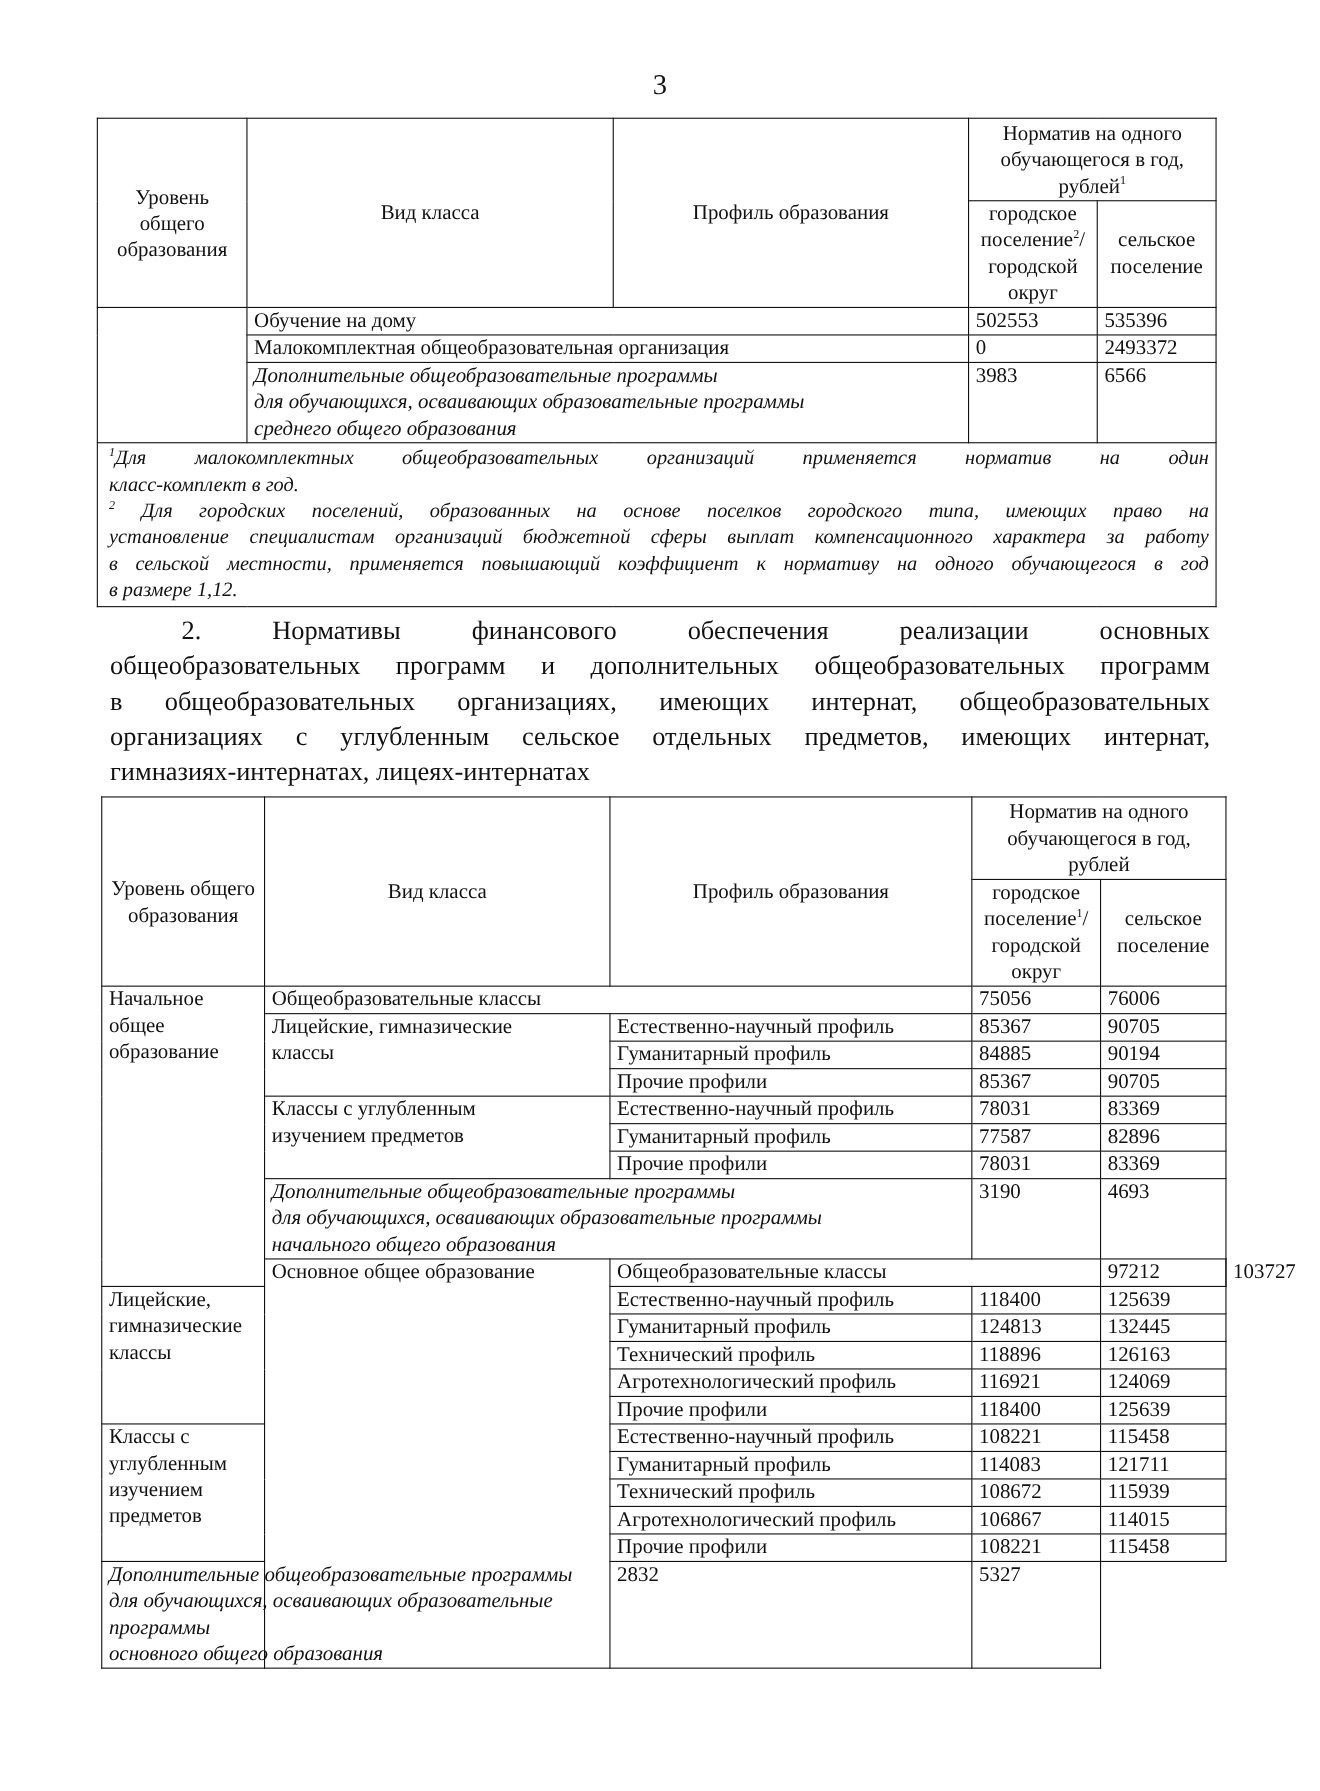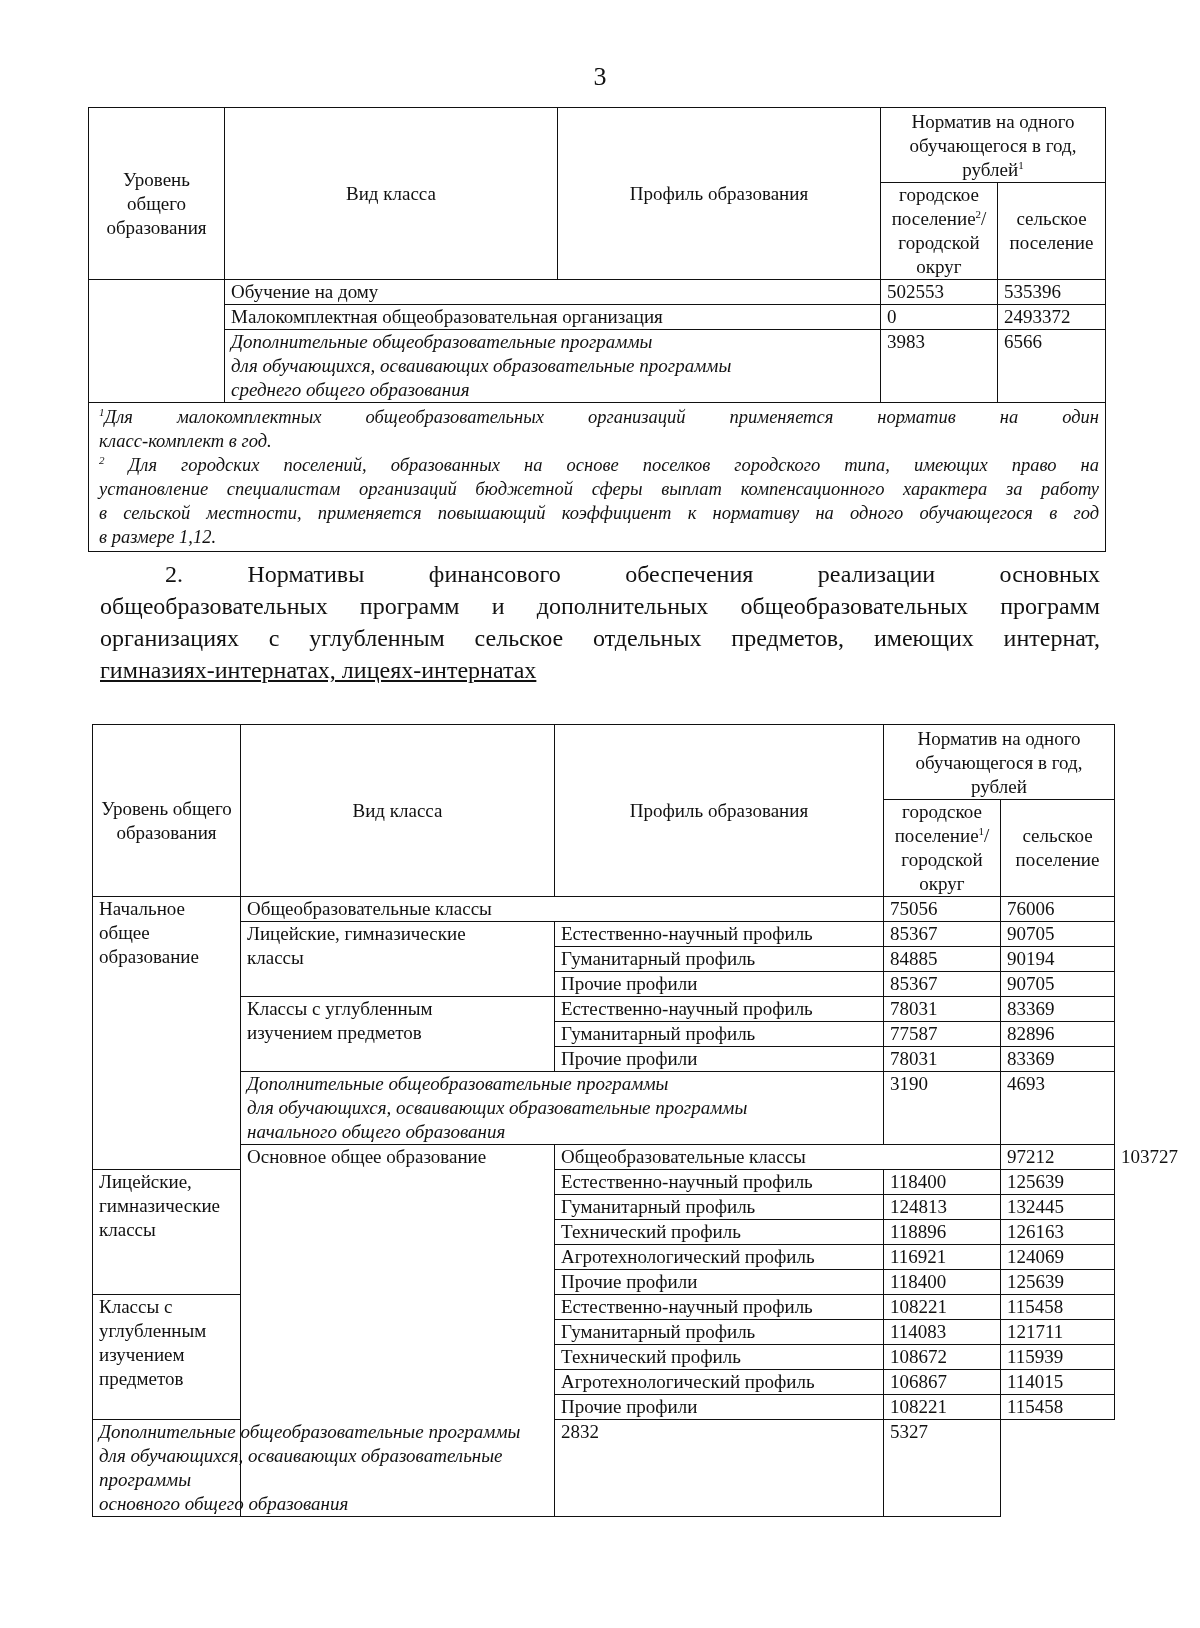--- a/index.html
+++ b/index.html
@@ -19,21 +19,21 @@
   .footnote { text-align: justify; font-size: 18.5px; line-height: 24px; padding: 2px 6px 2px 10px; }
   .fn-line { display: block; font-style: italic; }
   .justify-last { text-align: justify; text-align-last: justify; }
   sup { font-size: 11px; line-height: 0; }
   .para {
     position: absolute; left: 100px; top: 558px; width: 1000px;
     font-size: 24px; line-height: 32px;
   }
   .para .ln { display: block; text-align: justify; text-align-last: justify; }
   .para .ln.first { text-indent: 65px; }
-  .para .ln.last { text-align-last: left; text-decoration: underline; }
+  .para .ln.last { text-align-last: left; }
 </style>
 </head>
 <body>
 
 <div class="page-num">3</div>
 
 <table id="t1">
   <colgroup>
     <col style="width:136px">
       <col style="width:333px">
@@ -85,20 +85,21 @@
       <span class="fn-line justify-last">в сельской местности, применяется повышающий коэффициент к нормативу на одного обучающегося в год</span>
       <span class="fn-line">в размере 1,12.</span>
     </td>
   </tr>
 </tbody>
   </table>
 
 <div class="para">
   <span class="ln first">2. Нормативы финансового обеспечения реализации основных</span>
   <span class="ln">общеобразовательных программ и дополнительных общеобразовательных программ</span>
+  <span class="ln">в общеобразовательных организациях, имеющих интернат, общеобразовательных</span>
   <span class="ln">организациях с углубленным сельское отдельных предметов, имеющих интернат,</span>
   <span class="ln last">гимназиях-интернатах, лицеях-интернатах</span>
 </div>
 
 <table id="t2">
   <colgroup>
     <col style="width:148px">
       <col style="width:314px">
       <col style="width:329px">
       <col style="width:117px">

